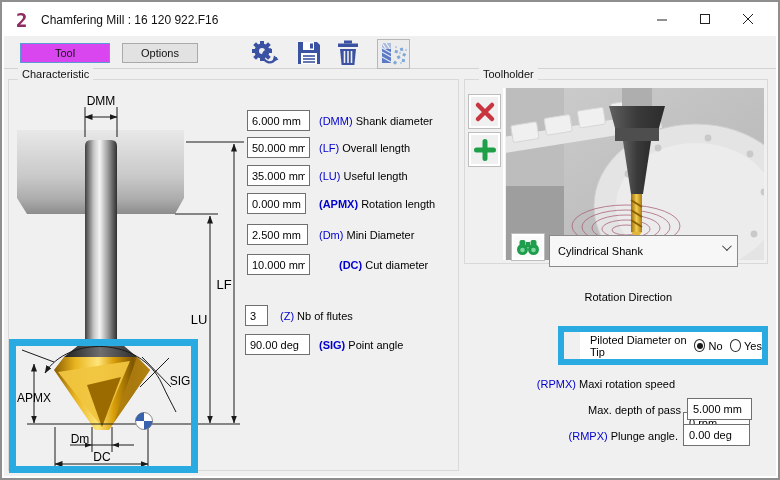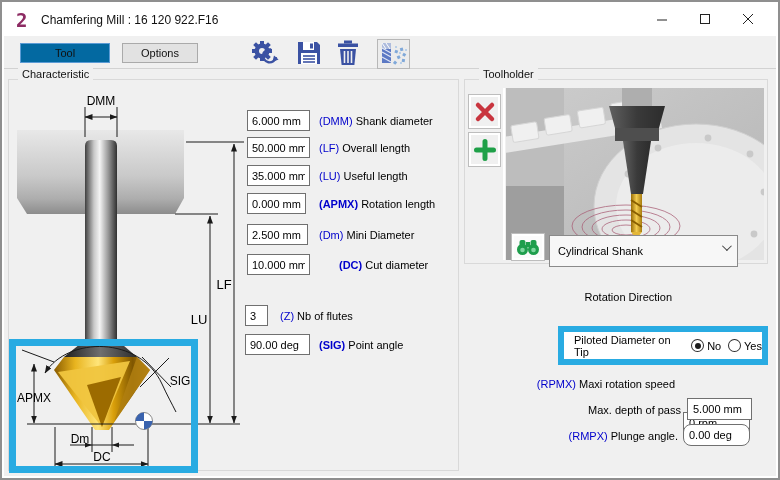--- a/index.html
+++ b/index.html
@@ -13,21 +13,21 @@
   
   .titlebar { position:absolute; left:2px; top:2px; right:2px; height:32px; background:#ffffff; }
   .logo { position:absolute; left:12px; top:5px; font-size:19px; font-weight:bold; color:#8d2b63;
           font-family:"DejaVu Sans Mono",monospace; letter-spacing:-1px; }
   .title-text { position:absolute; left:37px; top:9px; font-size:12px; color:#111; }
   .winctl { position:absolute; top:0; width:40px; height:30px; display:flex; align-items:center; justify-content:center; }
   .winctl svg { display:block; }
   
   .toolbar { position:absolute; left:2px; top:34px; right:2px; height:33px; background:#f0f0f0; border-bottom:1px solid #d2d2d2; }
   .tab { position:absolute; top:7px; height:20px; font-size:11px; text-align:center; line-height:18px; color:#111; }
-  .tab.active { left:16px; width:90px; background:#0369a1; border:1px solid #5b9bd5; }
+  .tab.active { left:16px; width:90px; background:#d946ef; border:1px solid #5b9bd5; }
   .tab.inactive { left:118px; width:76px; background:#e2e2e2; border:1px solid #aaaaaa; }
   .tbicon { position:absolute; top:3px; }
   
   .groupbox { position:absolute; border:1px solid #d9d9d9; background:transparent; }
   .grouplabel { position:absolute; font-size:11px; color:#111; background:#f0f0f0; padding:0 4px; z-index:3; }
   
   .field-row { position:absolute; display:flex; align-items:center; }
   .valbox { height:21px; border:1px solid #707070; background:#fff; font-size:11px; color:#000;
             padding:4px 4px; font-family:"Liberation Sans",sans-serif; }
   .flabel { font-size:11px; color:#000; margin-left:9px; white-space:nowrap; }
@@ -37,21 +37,21 @@
   .sqbtn { position:absolute; width:33px; height:35px; background:#f0f0f0; border:1px solid #bdbdbd;
            box-shadow: inset 0 0 0 2px #ffffff; display:flex; align-items:center; justify-content:center; }
   .vsep { position:absolute; width:2px; background:#ffffff; }
   .combo { position:absolute; background:#f7f7f7; border:1px solid #8a8a8a; font-size:11px; color:#000;
            display:flex; align-items:center; padding-left:8px; }
   .combo .chev { position:absolute; right:8px; top:8px; width:7px; height:7px;
                  border-right:1.4px solid #444; border-bottom:1.4px solid #444; transform:rotate(45deg) translateY(-2px); }
   
   .rlabel { position:absolute; font-size:11px; color:#000; text-align:right; white-space:nowrap; }
   .hl-box { position:absolute; border:6px solid #29abe2; }
-  .piloted-inner { position:absolute; inset:0; background:#ffffff; display:flex; align-items:center; font-size:11px; }
+  .piloted-inner { position:absolute; inset:0; background:#ffffff; display:flex; align-items:center; font-size:11px;margin-left:16px; }
   .radio { width:13px; height:13px; border:1px solid #2e2e2e; border-radius:50%; background:#fff;
            display:inline-block; position:relative; vertical-align:-3px; }
   .radio.sel::after { content:""; position:absolute; left:2.5px; top:2.5px; width:6px; height:6px;
                       border-radius:50%; background:#1c1c1c; }
   .pinput { position:absolute; height:22px; border:1px solid #707070; background:#fff;
             font-size:11px; padding:0 5px; font-family:"Liberation Sans",sans-serif; }
   text { font-family:"Liberation Sans","DejaVu Sans",sans-serif; }
 </style>
 </head>
 <body>
@@ -384,15 +384,15 @@
 
   <div class="rlabel" style="left:440px; top:402px; width:239px;">
     <span>Max. depth of pass</span>
   </div>
   <input class="pinput" style="left: 685px; top: 396px; width: 65px;" value="5.000 mm">
 
   <div class="rlabel" style="left:440px; top:428px; width:236px;">
     <span class="code">(RMPX)</span>
     <span>Plunge angle.</span>
   </div>
-  <input class="pinput" style="left: 681px; top: 422px; width: 67px; border-radius: 8px;" value="0.00 deg">
+  <input class="pinput" style="left: 681px; top: 422px; width: 67px;" value="0.00 deg">
 
 </div>
 
 </body></html>

